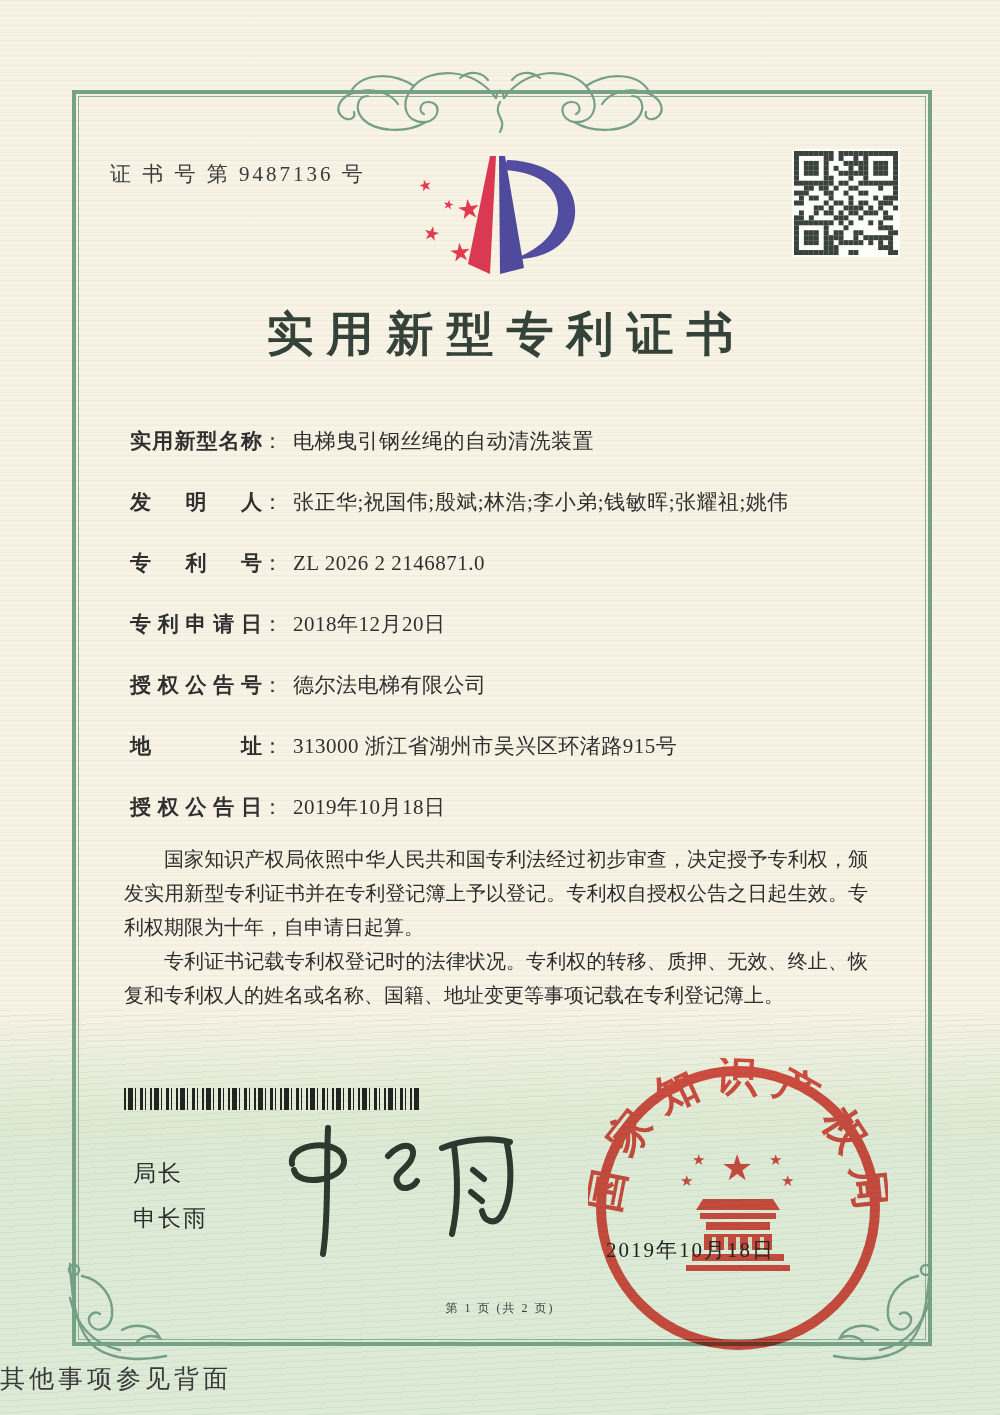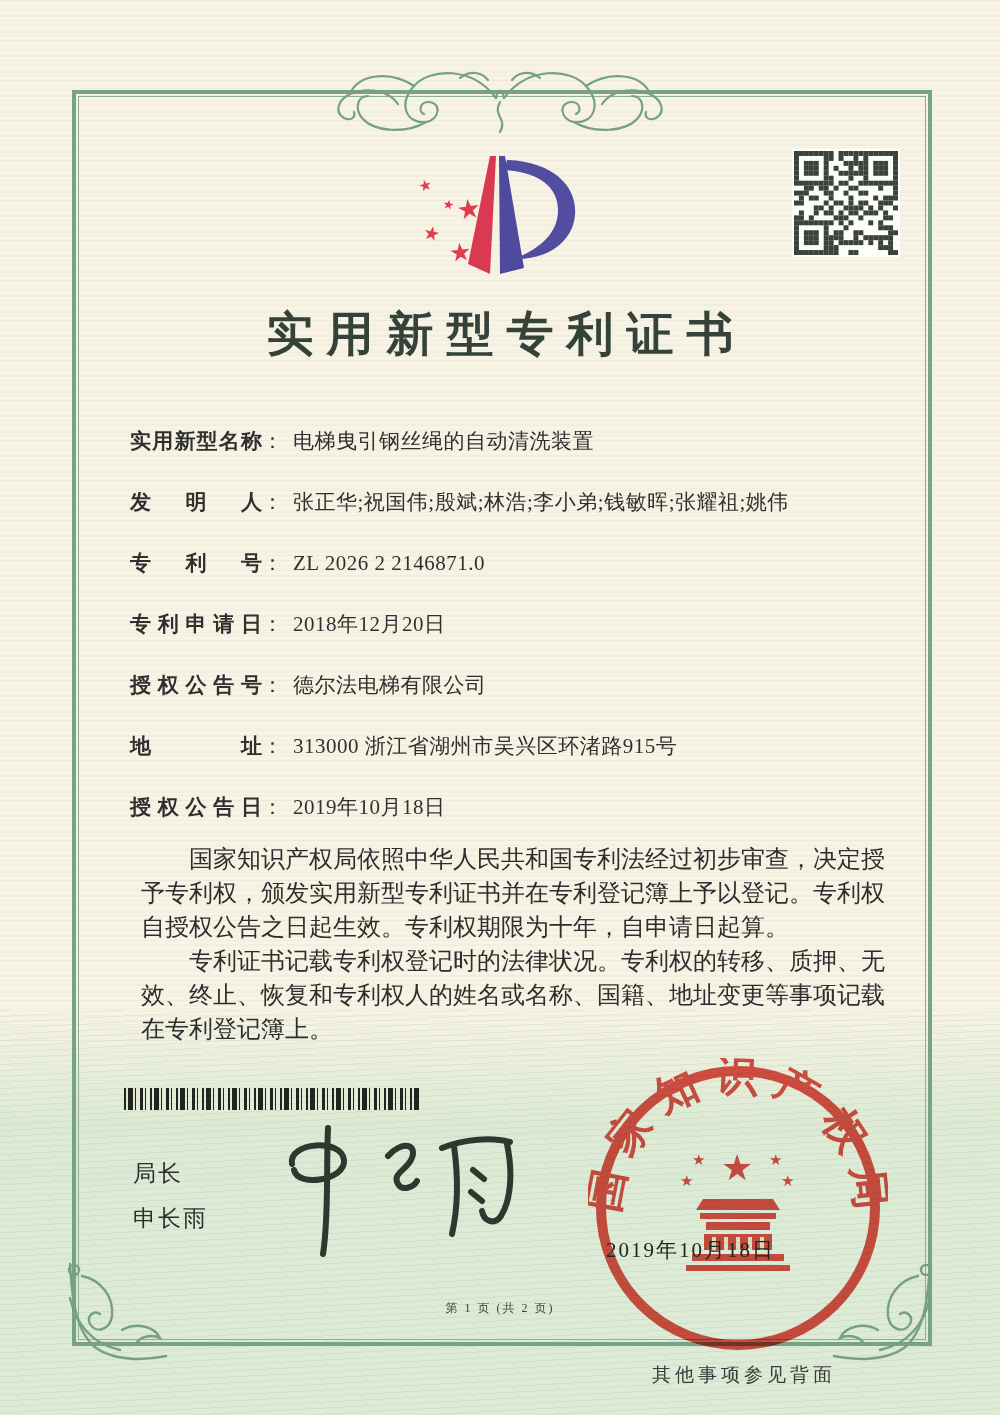--- a/index.html
+++ b/index.html
@@ -47,22 +47,22 @@
   .fields{position:absolute;left:130px;top:424px;width:740px;z-index:3;font-size:21px;}
   .frow{height:35px;line-height:35px;margin-bottom:26px;position:relative;white-space:nowrap;}
   .flabel{
     display:inline-block;width:132px;vertical-align:top;
     text-align:justify;text-align-last:justify;font-weight:bold;
   }
   .fcolon{display:inline-block;margin-right:10px;}
   .fvalue{letter-spacing:.5px;}
   .grant-no-group{position:absolute;left:377px;top:0;}
   .body-text{
-    position:absolute;left:141px;top:842px;width:744px;z-index:3;
-    font-size:24px;line-height:34px;text-align:justify;color:#2d2d2d;
+    position:absolute;left:124px;top:842px;width:744px;z-index:3;
+    font-size:20px;line-height:34px;text-align:justify;color:#2d2d2d;
   }
   .body-text p{margin:0;text-indent:2em;}
   .barcode{
     position:absolute;left:124px;top:1088px;width:296px;height:22px;z-index:3;
     background-image:repeating-linear-gradient(90deg,
       #23231f 0 2px, rgba(0,0,0,0) 2px 4px,
       #23231f 4px 9px, rgba(0,0,0,0) 9px 11px,
       #23231f 11px 12px, rgba(0,0,0,0) 12px 16px,
       #23231f 16px 19px, rgba(0,0,0,0) 19px 21px,
       #23231f 21px 22px, rgba(0,0,0,0) 22px 26px);
@@ -74,21 +74,21 @@
   .seal-date{
     position:absolute;left:606px;top:1236px;z-index:4;
     font-size:21px;letter-spacing:2px;color:#24241f;
   }
   .page-num{
     position:absolute;left:0;top:1300px;width:1000px;z-index:3;
     text-align:center;font-size:12px;letter-spacing:2px;color:#3f3f3f;
   }
   .back-note{
     position:absolute;left:0;top:1362px;width:836px;z-index:3;
-    text-align:right;font-size:19px;letter-spacing:4px;color:#3a3a3a;
+    text-align:left;font-size:25px;letter-spacing:4px;color:#3a3a3a;
   }
 </style>
 </head>
 <body>
 
 <div class="page">
 
   <div class="green-zone"></div>
 
   <div class="frame"></div>
@@ -114,20 +114,21 @@
       <path d="M10,40 C16,66 32,86 60,92"></path>
       <path d="M22,18 C42,22 54,40 52,58 C50,72 36,76 30,66 C26,58 34,52 40,56"></path>
       <path d="M62,72 C76,64 94,68 100,80 C92,76 80,78 76,86"></path>
       <circle cx="14" cy="12" r="5"></circle>
     </g>
   </svg>
   <svg class="ornament" style="left:828px;top:1258px;" width="112" height="112" viewBox="0 0 112 112">
     <use href="#cornerBL" transform="translate(112,0) scale(-1,1)"></use>
   </svg>
 
+  <div class="cert-no">证 书 号 第 9487136 号</div>
 
   <svg class="logo" width="205" height="150" viewBox="0 0 205 150">
     <path d="M80,10 L86,10 L80,128 L58,118 Z" fill="#d93a52"></path>
     <path d="M89,10 L95,10 L114,122 L90,128 Z" fill="#4f4a9c"></path>
     <path d="M97,14 C152,16 174,50 162,82 C152,105 126,114 104,113
              C132,102 148,86 148,64 C148,42 130,26 94,24 Z" fill="#524da1"></path>
     <text x="10" y="46" font-size="15" fill="#e23b4e" transform="rotate(-14 10 46)">★</text>
     <text x="32" y="62" font-size="13" fill="#e23b4e" transform="rotate(10 32 62)">★</text>
     <text x="48" y="74" font-size="27" fill="#e23b4e" transform="rotate(-8 48 74)">★</text>
     <text x="12" y="92" font-size="19" fill="#e23b4e" transform="rotate(12 12 92)">★</text>

